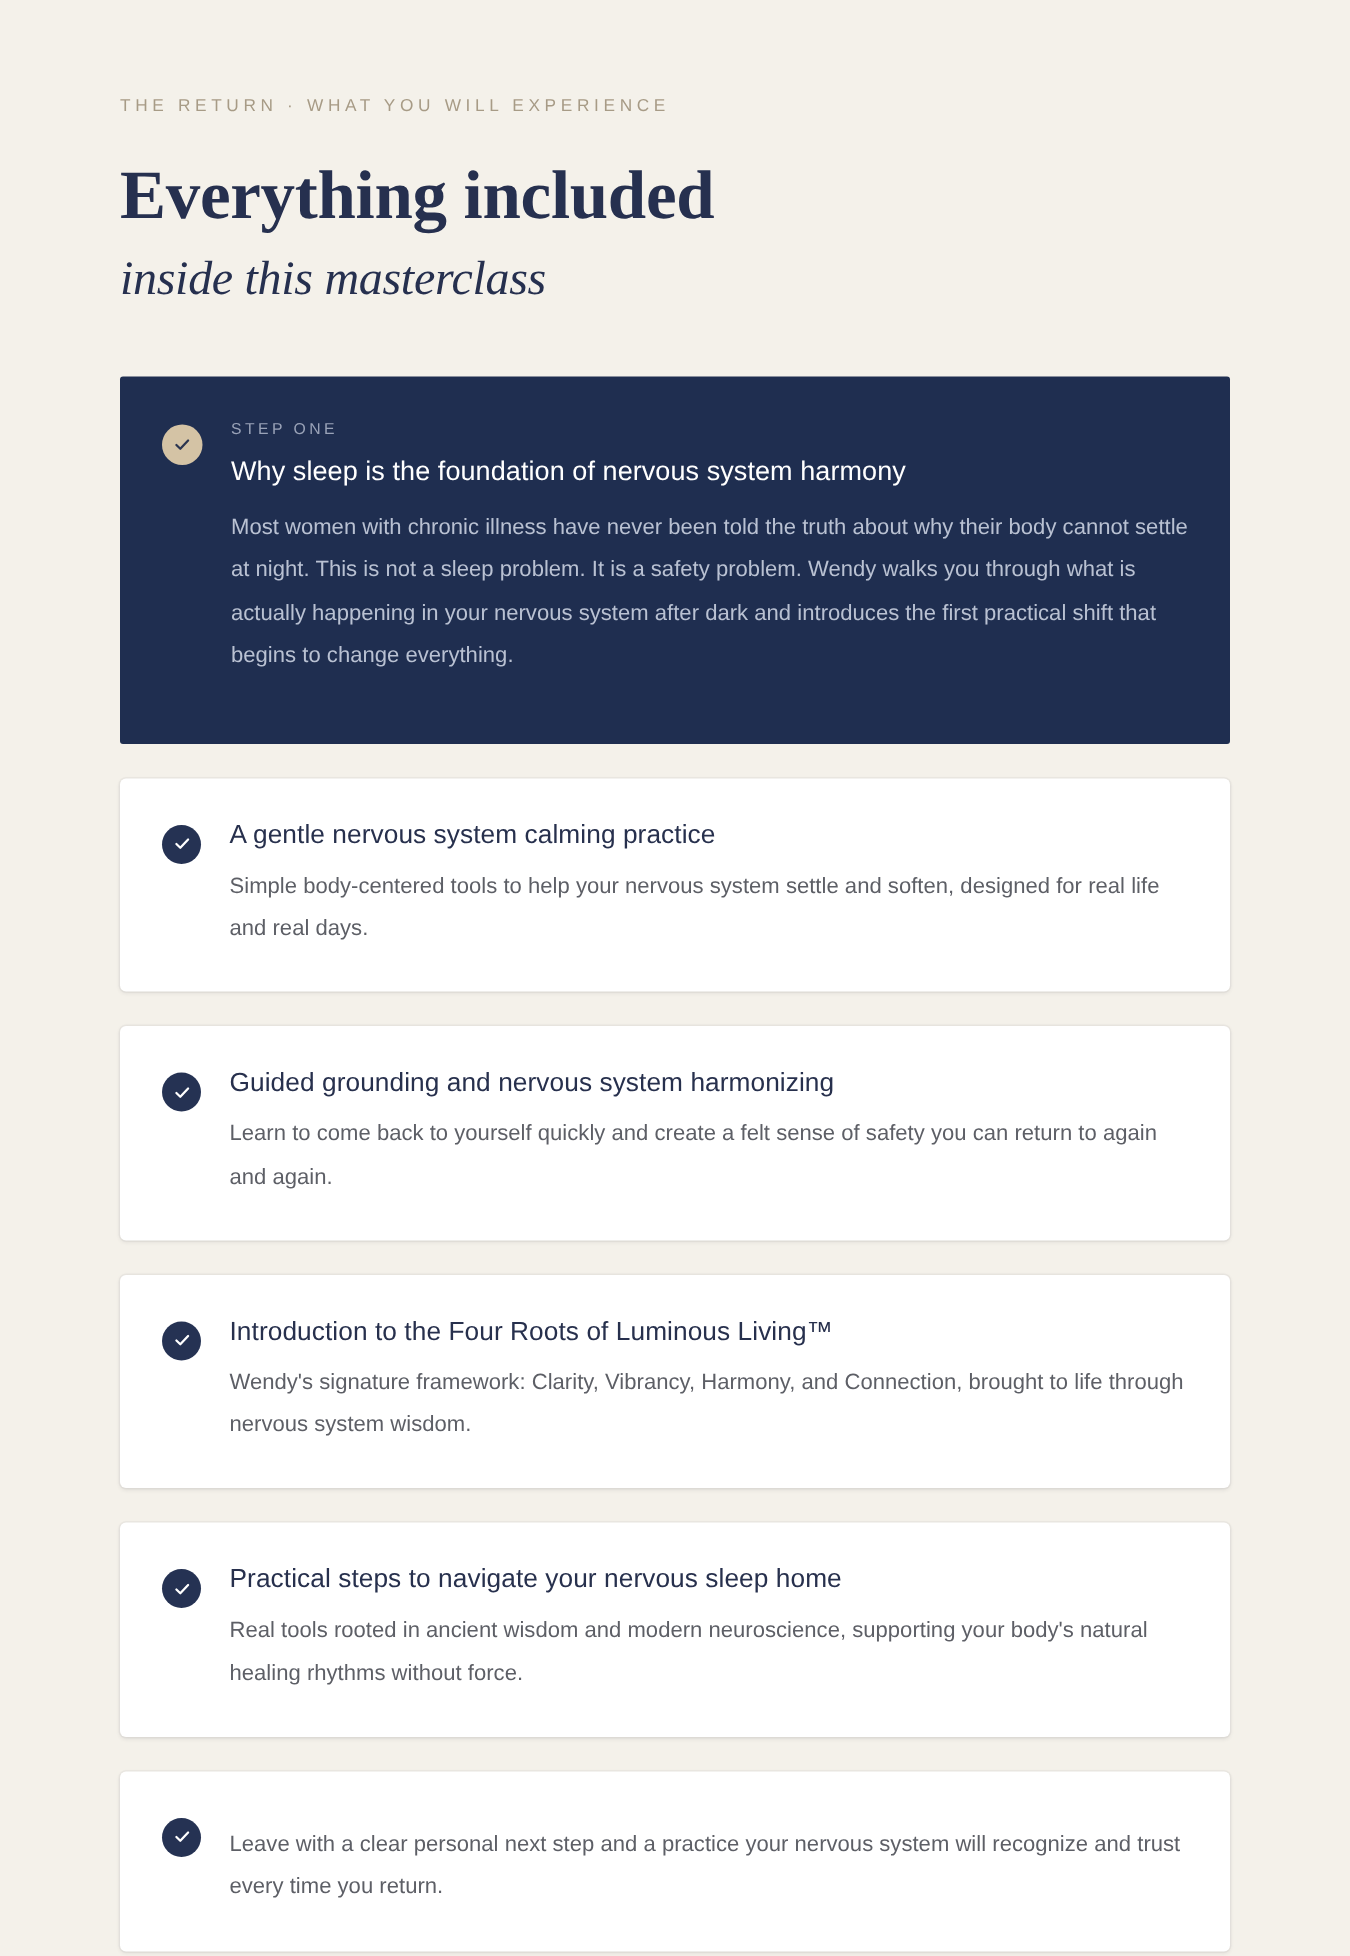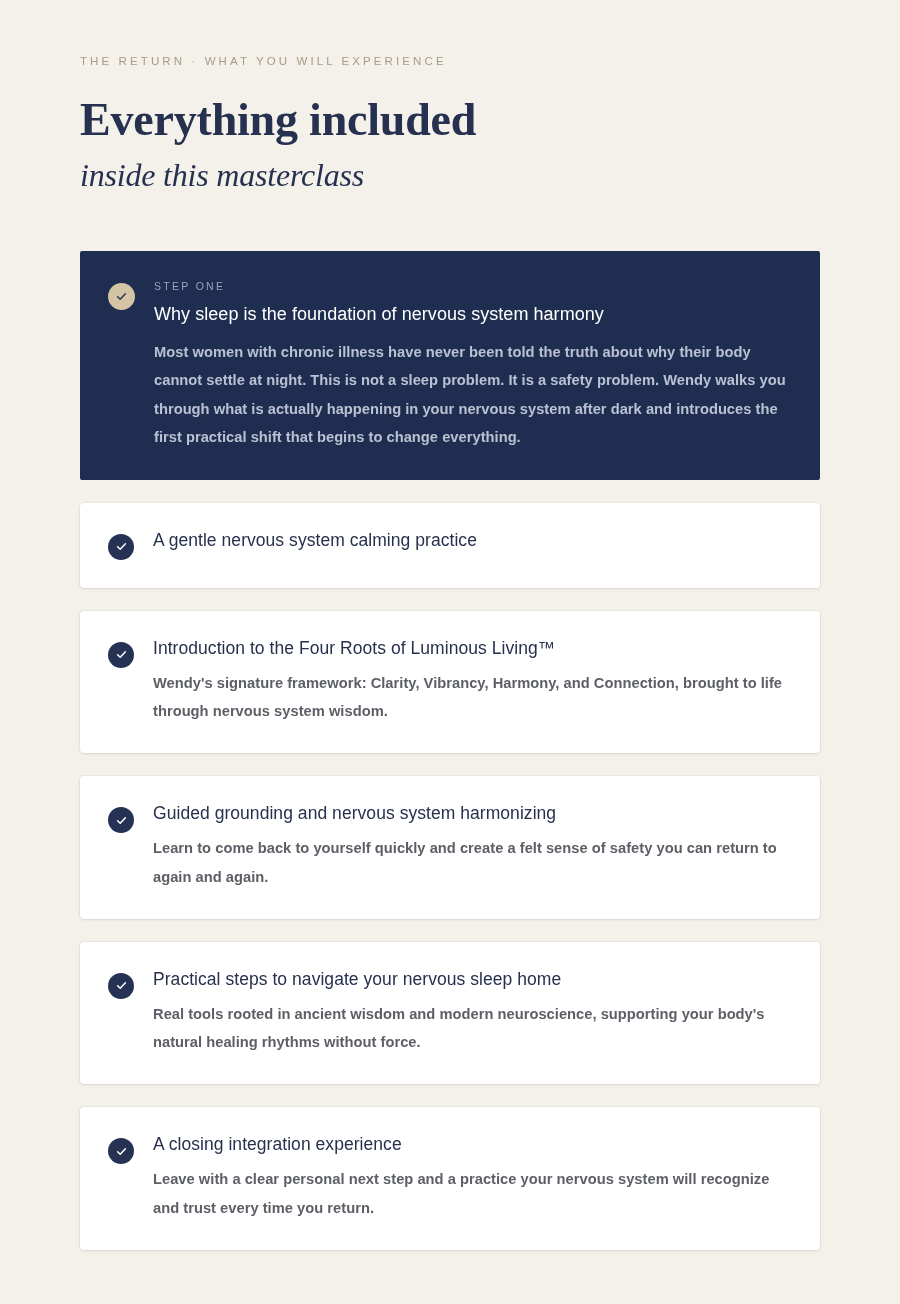--- a/index.html
+++ b/index.html
@@ -20,21 +20,21 @@
     position: relative;
     width: 900px;
     height: 1304px;
     background: #f4f1ea;
   }
 
   
   .header {
     position: absolute;
     left: 80px;
-    top: 56px;
+    top: 66px;
     width: 760px;
   }
 
   .eyebrow {
     font-family: "Liberation Sans", sans-serif;
     font-size: 11.5px;
     font-weight: 400;
     letter-spacing: 3.1px;
     color: #a79b86;
     text-transform: uppercase;
@@ -83,21 +83,21 @@
     align-items: flex-start;
     margin-bottom: 23px;
   }
 
   .card:last-child { margin-bottom: 0; }
 
   .card--featured {
     background: #1f2e50;
     border-radius: 2px;
     box-shadow: none;
-    padding: 30px 28px 28px 28px;
+    padding: 30px 28px 44px 28px;
   }
 
   
   .badge {
     flex: 0 0 auto;
     width: 26px;
     height: 26px;
     border-radius: 50%;
     background: #253253;
     display: flex;
@@ -140,21 +140,21 @@
   }
 
   .card--featured .card-title {
     color: #ffffff;
     font-size: 18px;
   }
 
   .card-desc {
     margin-top: 9px;
     font-size: 14.7px;
-    font-weight: 700;
+    font-weight: 400;
     color: #5d5f66;
     line-height: 1.93;
     letter-spacing: 0.02px;
   }
 
   .card--featured .card-desc {
     color: #b9c1d2;
     margin-top: 12px;
     line-height: 1.94;
   }
@@ -186,61 +186,61 @@
         </div>
       </div>
       <div class="card">
         <div class="badge">
           <svg width="13" height="13" viewBox="0 0 13 13">
             <path d="M2.6 6.7 L5.2 9.2 L10.4 3.7" fill="none" stroke="#ffffff" stroke-width="1.5" stroke-linecap="round" stroke-linejoin="round"></path>
           </svg>
         </div>
         <div class="card-body">
           <div class="card-title">A gentle nervous system calming practice</div>
+          <div class="card-desc">Simple body-centered tools to help your nervous system settle and soften, designed for real life and real days.</div>
+        </div>
+      </div>
+      <div class="card">
+        <div class="badge">
+          <svg width="13" height="13" viewBox="0 0 13 13">
+            <path d="M2.6 6.7 L5.2 9.2 L10.4 3.7" fill="none" stroke="#ffffff" stroke-width="1.5" stroke-linecap="round" stroke-linejoin="round"></path>
+          </svg>
+        </div>
+        <div class="card-body">
+          <div class="card-title">Guided grounding and nervous system harmonizing</div>
+          <div class="card-desc">Learn to come back to yourself quickly and create a felt sense of safety you can return to again and again.</div>
         </div>
       </div>
       <div class="card">
         <div class="badge">
           <svg width="13" height="13" viewBox="0 0 13 13">
             <path d="M2.6 6.7 L5.2 9.2 L10.4 3.7" fill="none" stroke="#ffffff" stroke-width="1.5" stroke-linecap="round" stroke-linejoin="round"></path>
           </svg>
         </div>
         <div class="card-body">
           <div class="card-title">Introduction to the Four Roots of Luminous Living™</div>
           <div class="card-desc">Wendy's signature framework: Clarity, Vibrancy, Harmony, and Connection, brought to life through nervous system wisdom.</div>
         </div>
       </div>
       <div class="card">
         <div class="badge">
           <svg width="13" height="13" viewBox="0 0 13 13">
             <path d="M2.6 6.7 L5.2 9.2 L10.4 3.7" fill="none" stroke="#ffffff" stroke-width="1.5" stroke-linecap="round" stroke-linejoin="round"></path>
           </svg>
         </div>
         <div class="card-body">
-          <div class="card-title">Guided grounding and nervous system harmonizing</div>
-          <div class="card-desc">Learn to come back to yourself quickly and create a felt sense of safety you can return to again and again.</div>
-        </div>
-      </div>
-      <div class="card">
-        <div class="badge">
-          <svg width="13" height="13" viewBox="0 0 13 13">
-            <path d="M2.6 6.7 L5.2 9.2 L10.4 3.7" fill="none" stroke="#ffffff" stroke-width="1.5" stroke-linecap="round" stroke-linejoin="round"></path>
-          </svg>
-        </div>
-        <div class="card-body">
           <div class="card-title">Practical steps to navigate your nervous sleep home</div>
           <div class="card-desc">Real tools rooted in ancient wisdom and modern neuroscience, supporting your body's natural healing rhythms without force.</div>
         </div>
       </div>
       <div class="card">
         <div class="badge">
           <svg width="13" height="13" viewBox="0 0 13 13">
             <path d="M2.6 6.7 L5.2 9.2 L10.4 3.7" fill="none" stroke="#ffffff" stroke-width="1.5" stroke-linecap="round" stroke-linejoin="round"></path>
           </svg>
         </div>
         <div class="card-body">
-          <div class="card-title">A closing integration experience</div>
           <div class="card-desc">Leave with a clear personal next step and a practice your nervous system will recognize and trust every time you return.</div>
         </div>
       </div>
     </div>
 
 </div>
 
 </body></html>

